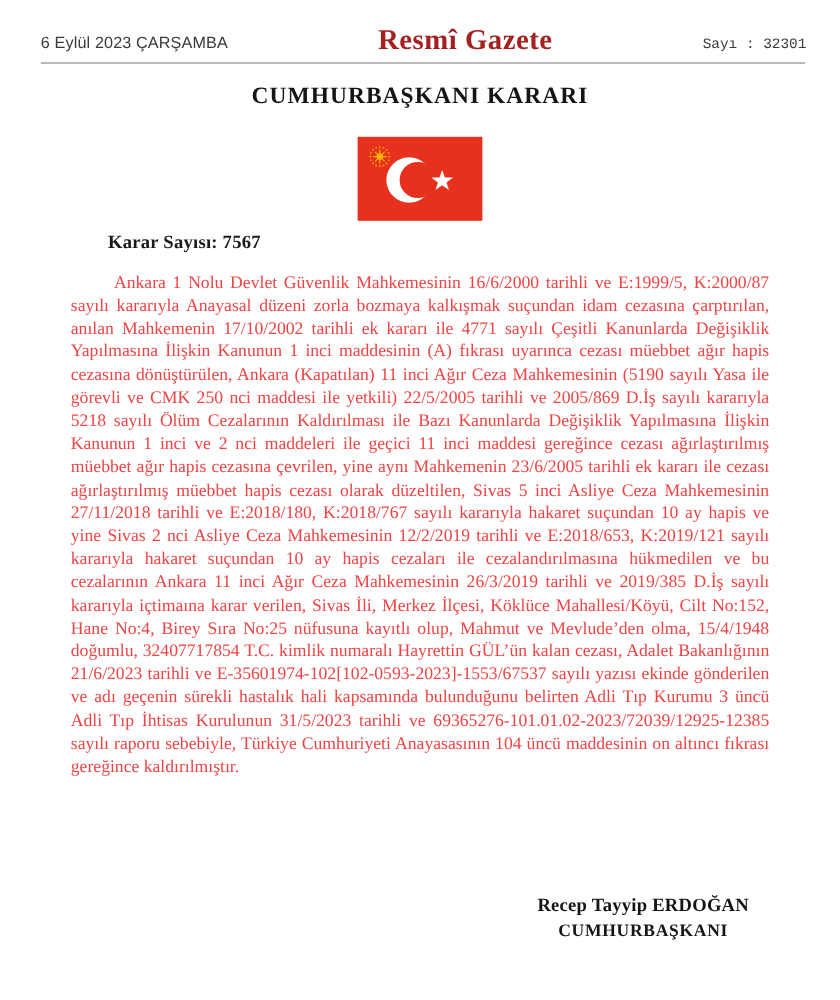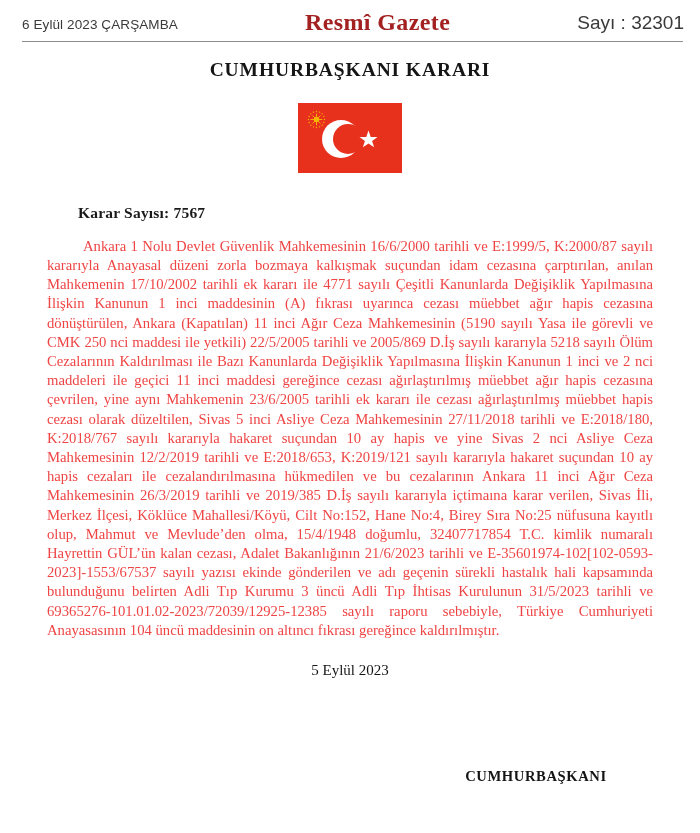--- a/index.html
+++ b/index.html
@@ -13,21 +13,21 @@
     background: #ffffff;
     font-family: "Liberation Serif", "DejaVu Serif", serif;
     color: #1a1a1a;
     overflow: hidden;
   }
   .page {
     position: relative;
     width: 700px;
     height: 833px;
     box-sizing: border-box;
-    padding: 0;
+    padding: 12px;
   }
 
   
   .masthead {
     display: flex;
     align-items: baseline;
     justify-content: space-between;
     padding: 9px 16px 0 22px;
     box-sizing: border-box;
   }
@@ -43,22 +43,22 @@
     font-size: 24px;
     font-weight: bold;
     color: #a32121;
     letter-spacing: 0.4px;
     line-height: 1;
     position: relative;
     top: 1px;
     text-align: right;
   }
   .masthead-issue {
-    font-family: Liberation Sans, sans-serif;
-    font-size: 19px;
+    font-family: Liberation Mono, monospace;
+    font-size: 12px;
     color: #3a3a3a;
     white-space: nowrap;
   }
   .masthead-rule {
     margin: 7px 17px 0 22px;
     height: 0;
     border-top: 1.6px solid #8d8d8d;
   }
 
   
@@ -115,21 +115,21 @@
     left: 8px;
     top: 6px;
     width: 21px;
     height: 21px;
   }
 
   
   .karar-no {
     font-size: 15.5px;
     font-weight: bold;
-    margin: 31px 0 0 78px;
+    margin: 10px 0 0 78px;
     letter-spacing: 0.2px;
   }
 
   
   .body-wrap {
     margin: 9px 47px 0 47px;
   }
   .body-text {
     font-size: 14.7px;
     line-height: 19.2px;
@@ -225,19 +225,19 @@
       </svg>
     </div>
   </div>
 
   <div class="karar-no">Karar Sayısı: 7567</div>
 
   <div class="body-wrap">
     <p class="body-text">Ankara 1 Nolu Devlet Güvenlik Mahkemesinin 16/6/2000 tarihli ve E:1999/5, K:2000/87 sayılı kararıyla Anayasal düzeni zorla bozmaya kalkışmak suçundan idam cezasına çarptırılan, anılan Mahkemenin 17/10/2002 tarihli ek kararı ile 4771 sayılı Çeşitli Kanunlarda Değişiklik Yapılmasına İlişkin Kanunun 1 inci maddesinin (A) fıkrası uyarınca cezası müebbet ağır hapis cezasına dönüştürülen, Ankara (Kapatılan) 11 inci Ağır Ceza Mahkemesinin (5190 sayılı Yasa ile görevli ve CMK 250 nci maddesi ile yetkili) 22/5/2005 tarihli ve 2005/869 D.İş sayılı kararıyla 5218 sayılı Ölüm Cezalarının Kaldırılması ile Bazı Kanunlarda Değişiklik Yapılmasına İlişkin Kanunun 1 inci ve 2 nci maddeleri ile geçici 11 inci maddesi gereğince cezası ağırlaştırılmış müebbet ağır hapis cezasına çevrilen, yine aynı Mahkemenin 23/6/2005 tarihli ek kararı ile cezası ağırlaştırılmış müebbet hapis cezası olarak düzeltilen, Sivas 5 inci Asliye Ceza Mahkemesinin 27/11/2018 tarihli ve E:2018/180, K:2018/767 sayılı kararıyla hakaret suçundan 10 ay hapis ve yine Sivas 2 nci Asliye Ceza Mahkemesinin 12/2/2019 tarihli ve E:2018/653, K:2019/121 sayılı kararıyla hakaret suçundan 10 ay hapis cezaları ile cezalandırılmasına hükmedilen ve bu cezalarının Ankara 11 inci Ağır Ceza Mahkemesinin 26/3/2019 tarihli ve 2019/385 D.İş sayılı kararıyla içtimaına karar verilen, Sivas İli, Merkez İlçesi, Köklüce Mahallesi/Köyü, Cilt No:152, Hane No:4, Birey Sıra No:25 nüfusuna kayıtlı olup, Mahmut ve Mevlude’den olma, 15/4/1948 doğumlu, 32407717854 T.C. kimlik numaralı Hayrettin GÜL’ün kalan cezası, Adalet Bakanlığının 21/6/2023 tarihli ve E-35601974-102[102-0593-2023]-1553/67537 sayılı yazısı ekinde gönderilen ve adı geçenin sürekli hastalık hali kapsamında bulunduğunu belirten Adli Tıp Kurumu 3 üncü Adli Tıp İhtisas Kurulunun 31/5/2023 tarihli ve 69365276-101.01.02-2023/72039/12925-12385 sayılı raporu sebebiyle, Türkiye Cumhuriyeti Anayasasının 104 üncü maddesinin on altıncı fıkrası gereğince kaldırılmıştır.</p>
   </div>
 
-  <div class="date-line">5 Eylül 2023</div>
 
   <div class="signature">
+    <div class="sig-name">Recep Tayyip ERDOĞAN</div>
     <div class="sig-role">CUMHURBAŞKANI</div>
   </div>
 
 </div>
 
 </body></html>

